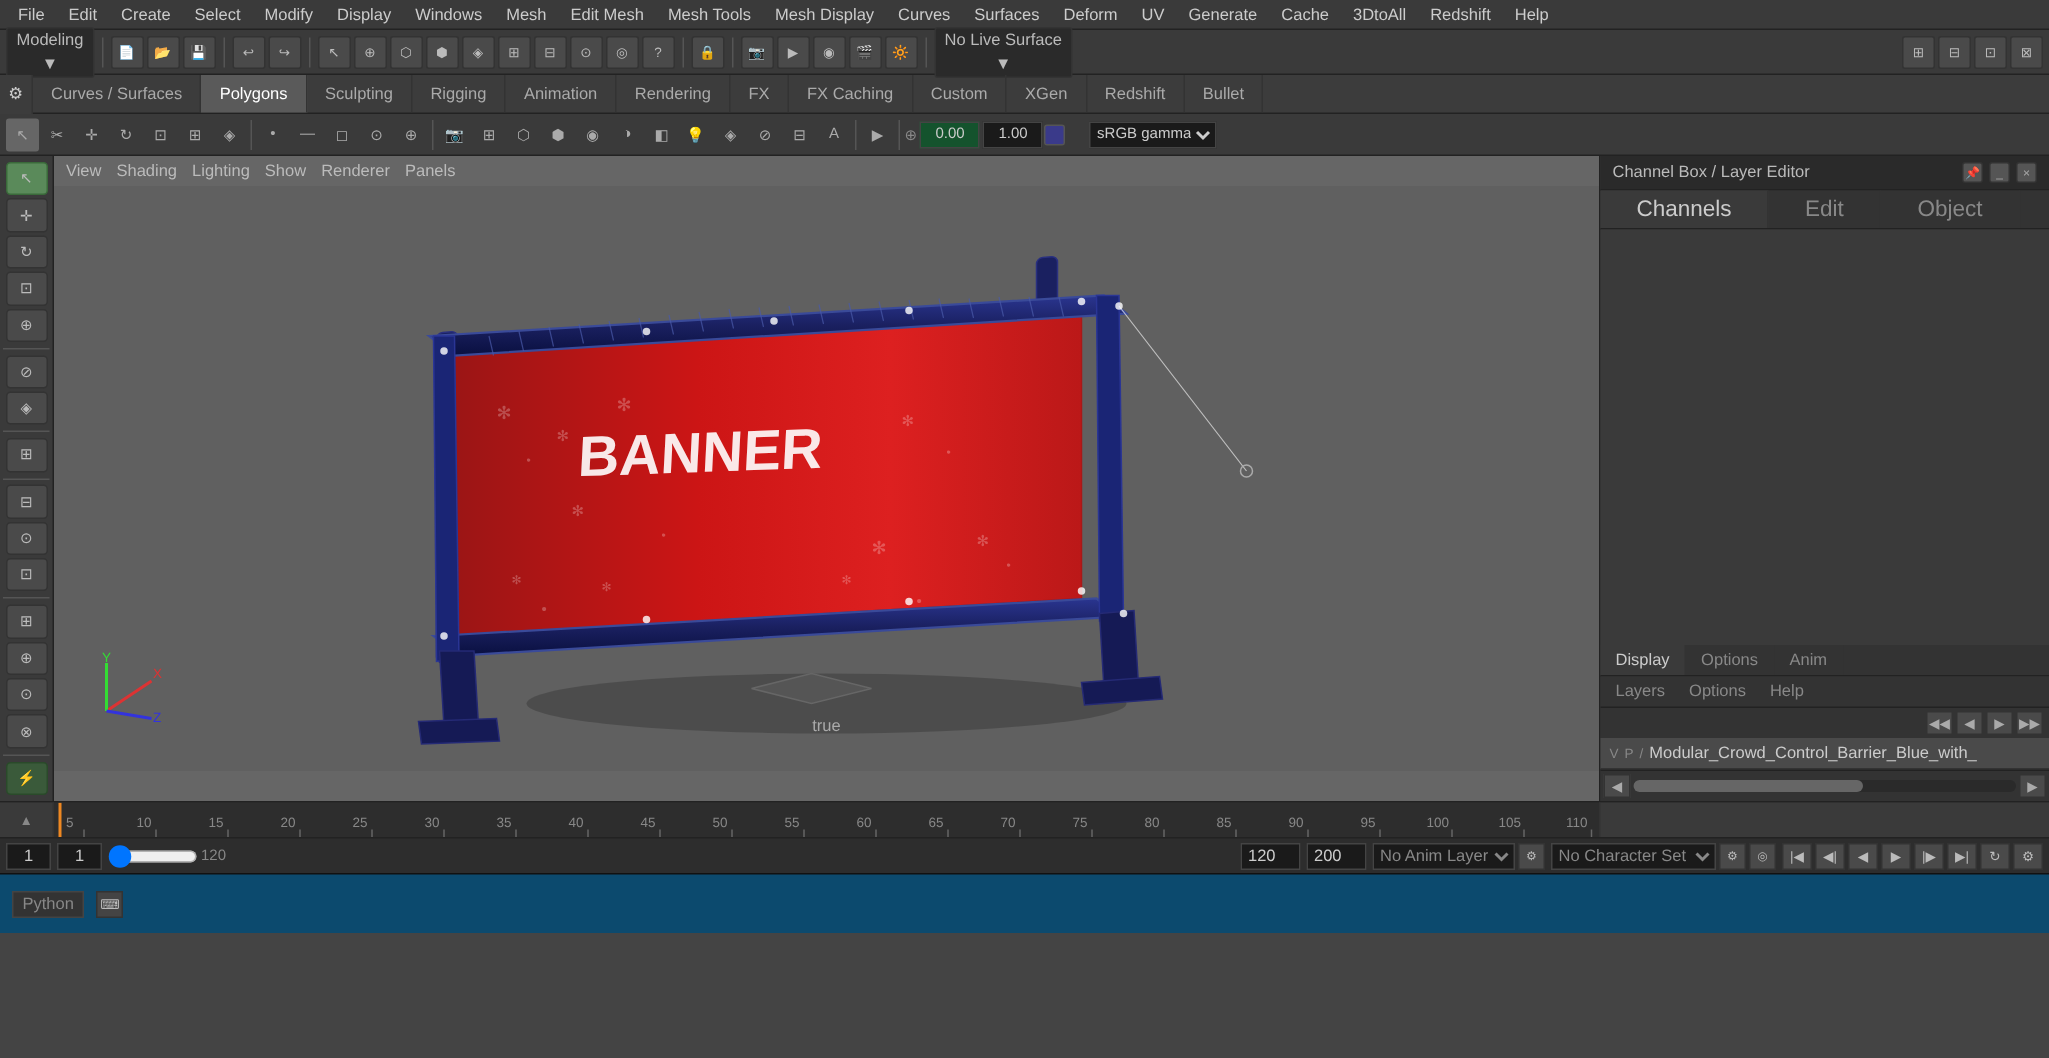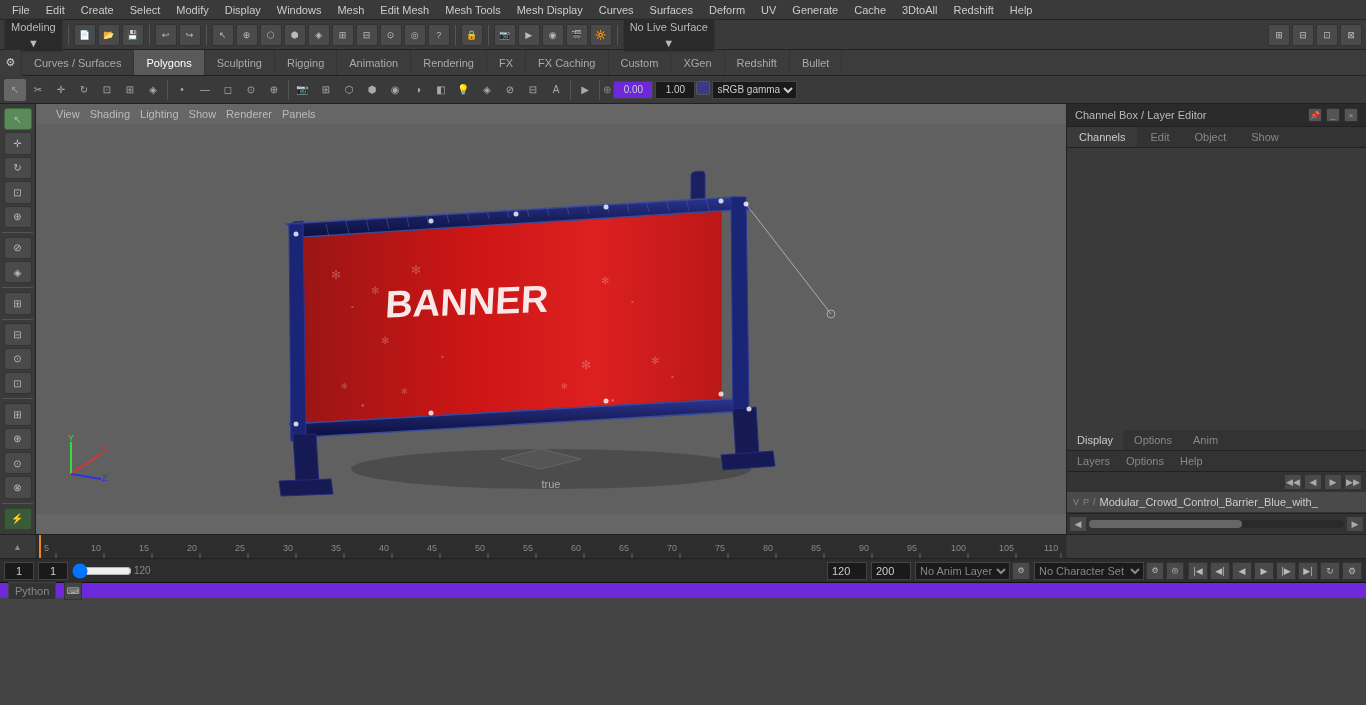--- a/index.html
+++ b/index.html
@@ -159,21 +159,21 @@
 
     
     #viewport {
       flex: 1;
       position: relative;
       background: #666666;
       overflow: hidden;
     }
     #viewport-header {
       position: absolute;
-      top: 0; left: 12px; right: 0;
+      top: 0; left: 0; right: 0;
       height: 20px;
       display: flex;
       align-items: center;
       gap: 10px;
       padding: 0 8px;
       z-index: 10;
     }
     .viewport-menu-item {
       color: #bbb;
       font-size: 11px;
@@ -223,22 +223,22 @@
       display: flex;
       align-items: center;
       justify-content: center;
     }
     #channel-tabs {
       display: flex;
       background: #333;
       border-bottom: 1px solid #222;
     }
     .ch-tab {
-      padding: 4px 12px;
-      font-size: 11px;
+      padding: 4px 24px;
+      font-size: 15px;
       color: #888;
       cursor: pointer;
       border-right: 1px solid #333;
     }
     .ch-tab.active { color: #ccc; background: #3a3a3a; }
 
     #channel-content {
       flex: 1;
       background: #3a3a3a;
     }
@@ -376,22 +376,22 @@
       color: #bbb;
       font-size: 9px;
       cursor: pointer;
       display: flex;
       align-items: center;
       justify-content: center;
     }
 
     
     #python-bar {
-      height: 16px;
-      background: #6d28d9;
+      height: 40px;
+      background: #0c4a6e;
       border-top: 1px solid #111;
       display: flex;
       align-items: center;
       padding: 0 8px;
       gap: 8px;
     }
     .python-label {
       font-size: 11px;
       color: #888;
       padding: 2px 6px;
@@ -577,24 +577,24 @@
   <div class="icon-btn">💡</div>
   <div class="icon-btn">◈</div>
   <div class="icon-btn">⊘</div>
   <div class="icon-btn">⊟</div>
   <div class="icon-btn">A</div>
   <div style="width:1px; height:20px; background:#555; margin:0 2px;"></div>
   <div class="icon-btn">▶</div>
   <div style="width:1px; height:20px; background:#555; margin:0 2px;"></div>
   <div style="display:flex; align-items:center; gap:2px;">
     <span style="color:#888; font-size:10px;">⊕</span>
-    <input type="text" style="width: 40px; height: 18px; background: #6d28d9; border: 1px solid rgb(68, 68, 68); color: rgb(204, 204, 204); font-size: 10px; text-align: center;" value="0.00">
+    <input type="text" style="width: 40px; height: 18px; background: #14532d; border: 1px solid rgb(68, 68, 68); color: rgb(204, 204, 204); font-size: 10px; text-align: center;" value="0.00">
     <input type="text" style="width: 40px; height: 18px; background: rgb(26, 26, 26); border: 1px solid rgb(68, 68, 68); color: rgb(204, 204, 204); font-size: 10px; text-align: center;" value="1.00">
   </div>
-  <div style="display:flex; align-items:flex-start; gap:2px;">
+  <div style="display:flex; align-items:center; gap:16px;">
     <div style="width:14px; height:14px; background:#3a3a8a; border:1px solid #555; border-radius:2px;"></div>
     <select style="background:#1a1a1a; border:1px solid #444; color:#ccc; font-size:10px; height:18px;">
       <option>sRGB gamma</option>
     </select>
   </div>
 </div>
 
 <div id="main-area" style="display:flex; height:430px;">
 
   <div id="left-toolbar">

